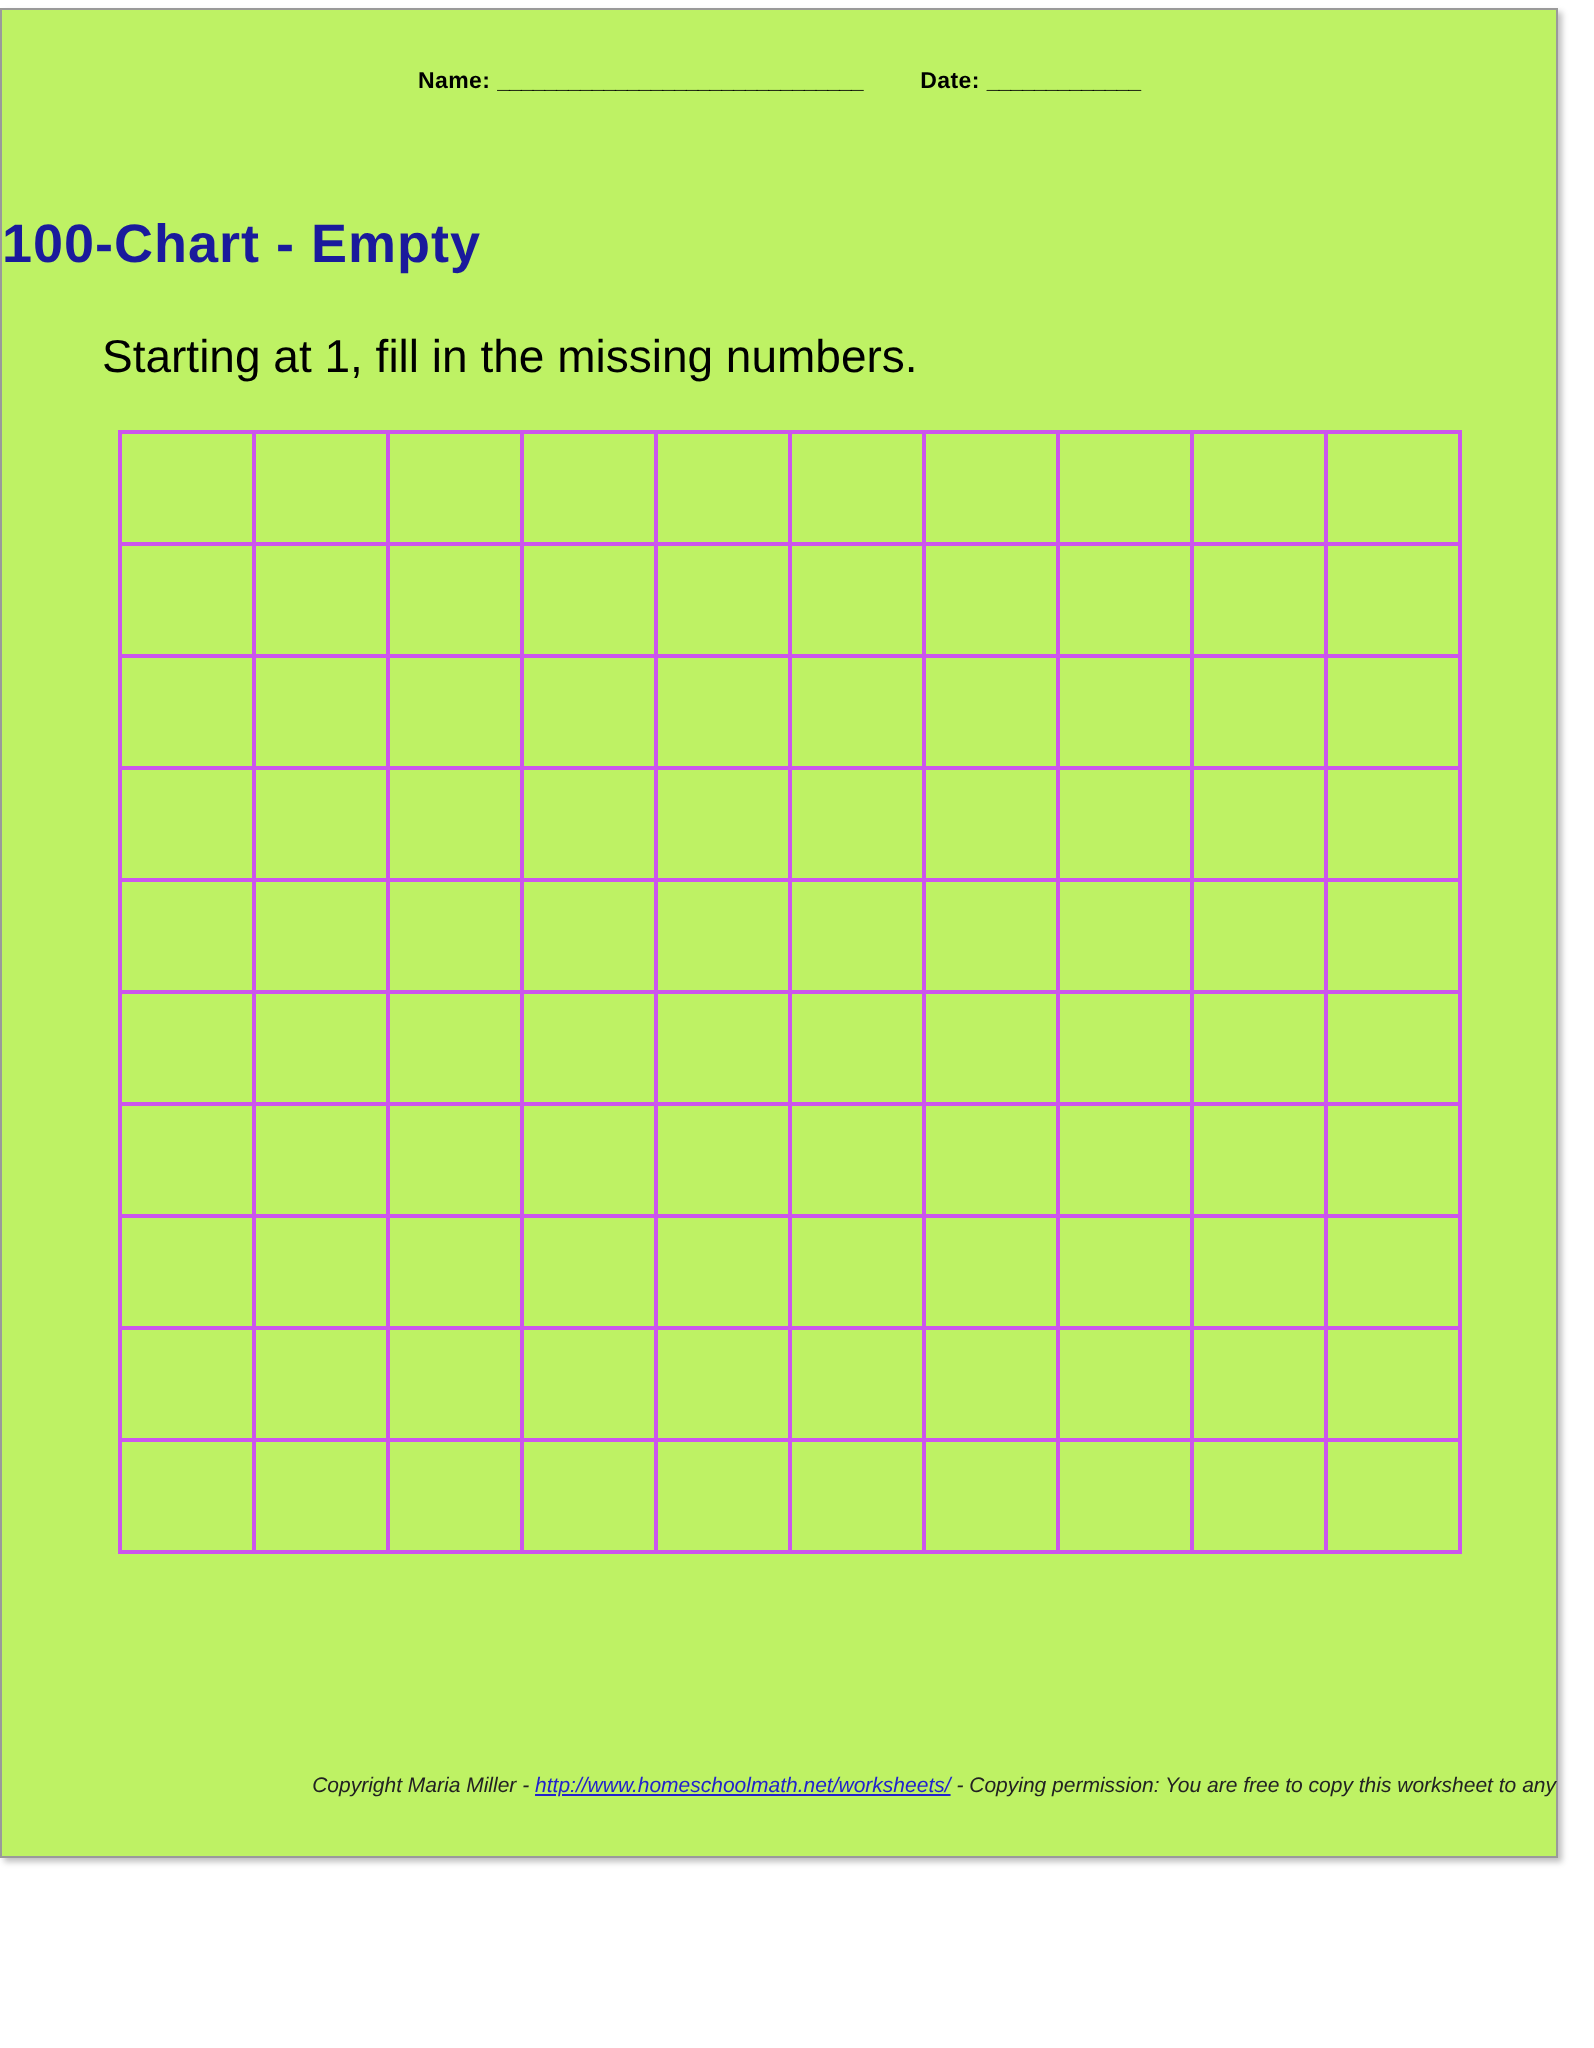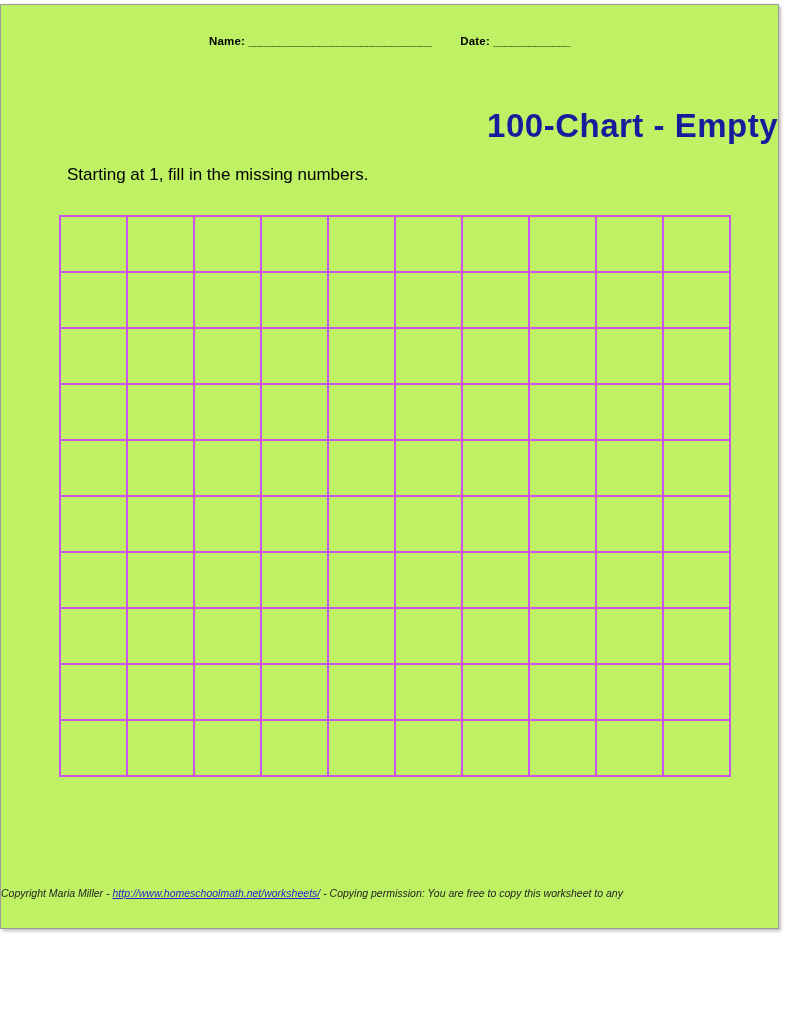--- a/index.html
+++ b/index.html
@@ -44,34 +44,33 @@
     letter-spacing: -0.5px;
     font-weight: bold;
   }
   .gap-lg { display: inline-block; width: 22px; }
 
   .title {
     position: absolute;
     top: 102px;
     left: 0;
     width: 100%;
-    text-align: right;
-    font-size: 33px;
+    text-align: left;
+    font-size: 27px;
     font-weight: bold;
     color: #1a1a9c;
     letter-spacing: 0.5px;
   }
 
   .instructions {
     position: absolute;
     top: 160px;
     left: 50px;
-    font-size: 17px;
+    font-size: 23px;
     color: #000;
-    margin-left: 16px;
   }
 
   .grid-wrap {
     position: absolute;
     left: 58px;
     top: 210px;
   }
   table.hundred-chart {
     border-collapse: collapse;
   }
@@ -80,21 +79,21 @@
     height: 54px;
     border: 2px solid #cc55ee;
     padding: 0;
   }
 
   .footer {
     position: absolute;
     left: 0;
     bottom: 24px;
     width: 100%;
-    text-align: left;
+    text-align: right;
     font-size: 10.5px;
     font-style: italic;
     color: #222;
     line-height: 1.9;
   }
   .footer a, .footer .link {
     color: #2222cc;
     text-decoration: underline;
     font-style: italic;
   }

